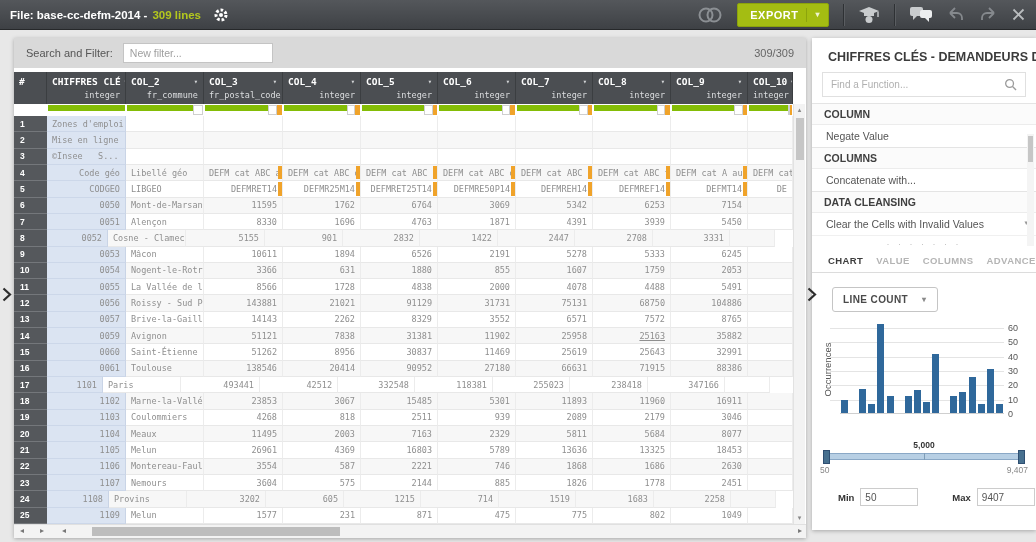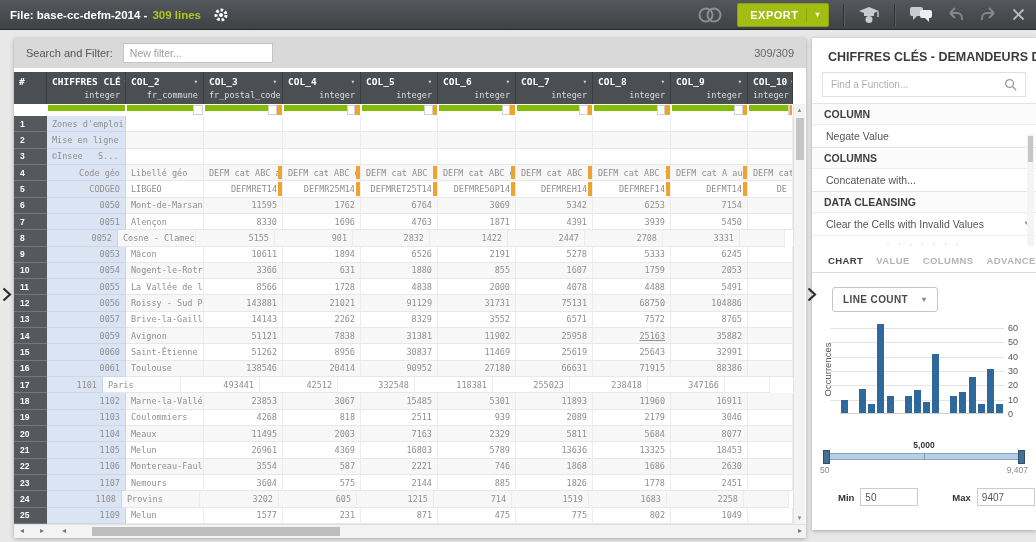--- a/index.html
+++ b/index.html
@@ -410,21 +410,21 @@
         <div class="cell" style="width: 78px; justify-content: flex-end;">1696</div>
         <div class="cell" style="width: 77px; justify-content: flex-end;">4763</div>
         <div class="cell" style="width: 78px; justify-content: flex-end;">1871</div>
         <div class="cell" style="width: 77px; justify-content: flex-end;">4391</div>
         <div class="cell" style="width: 78px; justify-content: flex-end;">3939</div>
         <div class="cell" style="width: 77px; justify-content: flex-end;">5450</div>
         <div class="cell" style="width: 45px; justify-content: flex-end;"></div>
       </div>
       <div class="trow alt">
         <div class="rn" style="width: 33px;">8</div>
-        <div class="cell selcol" style="width: 71px; justify-content: flex-end;">0052</div>
+        <div class="cell selcol" style="width: 61px; justify-content: flex-end;">0052</div>
         <div class="cell" style="width: 78px; justify-content: flex-start;">Cosne - Clamecy</div>
         <div class="cell" style="width: 79px; justify-content: flex-end;">5155</div>
         <div class="cell" style="width: 78px; justify-content: flex-end;">901</div>
         <div class="cell" style="width: 77px; justify-content: flex-end;">2832</div>
         <div class="cell" style="width: 78px; justify-content: flex-end;">1422</div>
         <div class="cell" style="width: 77px; justify-content: flex-end;">2447</div>
         <div class="cell" style="width: 78px; justify-content: flex-end;">2708</div>
         <div class="cell" style="width: 77px; justify-content: flex-end;">3331</div>
         <div class="cell" style="width: 45px; justify-content: flex-end;"></div>
       </div>
@@ -618,21 +618,21 @@
         <div class="cell" style="width: 78px; justify-content: flex-end;">575</div>
         <div class="cell" style="width: 77px; justify-content: flex-end;">2144</div>
         <div class="cell" style="width: 78px; justify-content: flex-end;">885</div>
         <div class="cell" style="width: 77px; justify-content: flex-end;">1826</div>
         <div class="cell" style="width: 78px; justify-content: flex-end;">1778</div>
         <div class="cell" style="width: 77px; justify-content: flex-end;">2451</div>
         <div class="cell" style="width: 45px; justify-content: flex-end;"></div>
       </div>
       <div class="trow alt">
         <div class="rn" style="width: 33px;">24</div>
-        <div class="cell selcol" style="width: 75px; justify-content: flex-end;">1108</div>
+        <div class="cell selcol" style="width: 62px; justify-content: flex-end;">1108</div>
         <div class="cell" style="width: 78px; justify-content: flex-start;">Provins</div>
         <div class="cell" style="width: 79px; justify-content: flex-end;">3202</div>
         <div class="cell" style="width: 78px; justify-content: flex-end;">605</div>
         <div class="cell" style="width: 77px; justify-content: flex-end;">1215</div>
         <div class="cell" style="width: 78px; justify-content: flex-end;">714</div>
         <div class="cell" style="width: 77px; justify-content: flex-end;">1519</div>
         <div class="cell" style="width: 78px; justify-content: flex-end;">1683</div>
         <div class="cell" style="width: 77px; justify-content: flex-end;">2258</div>
         <div class="cell" style="width: 45px; justify-content: flex-end;"></div>
       </div>

